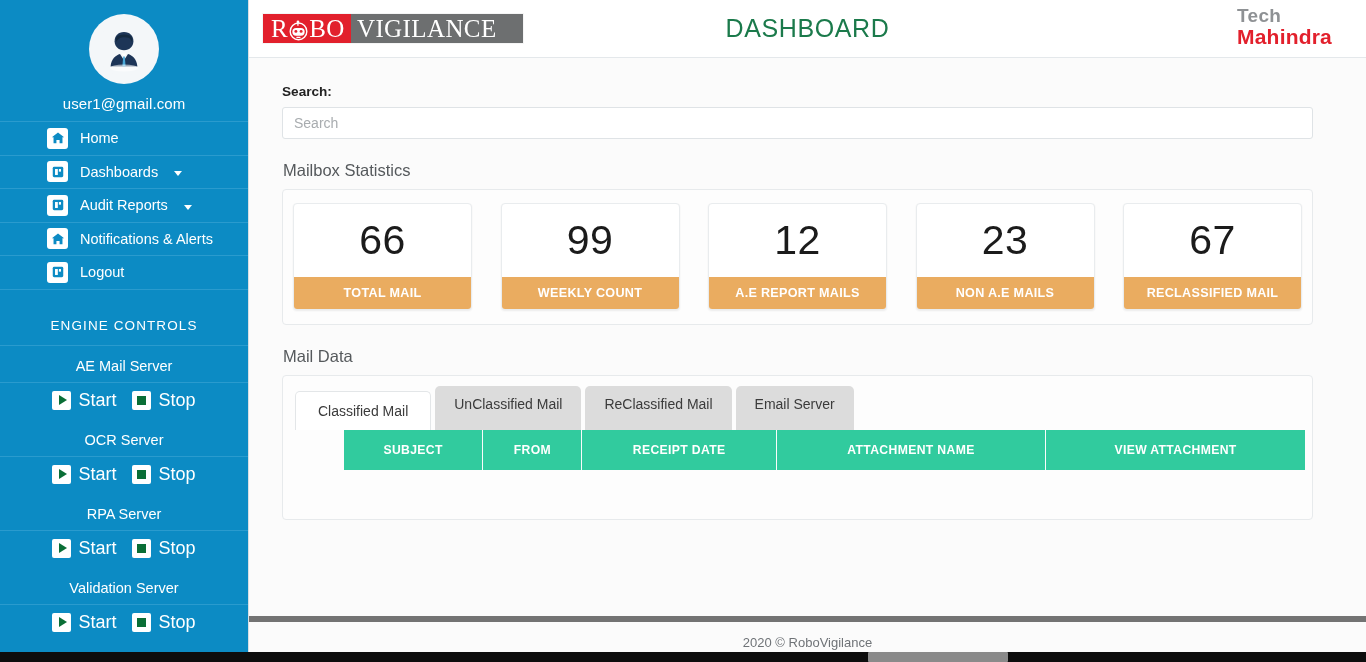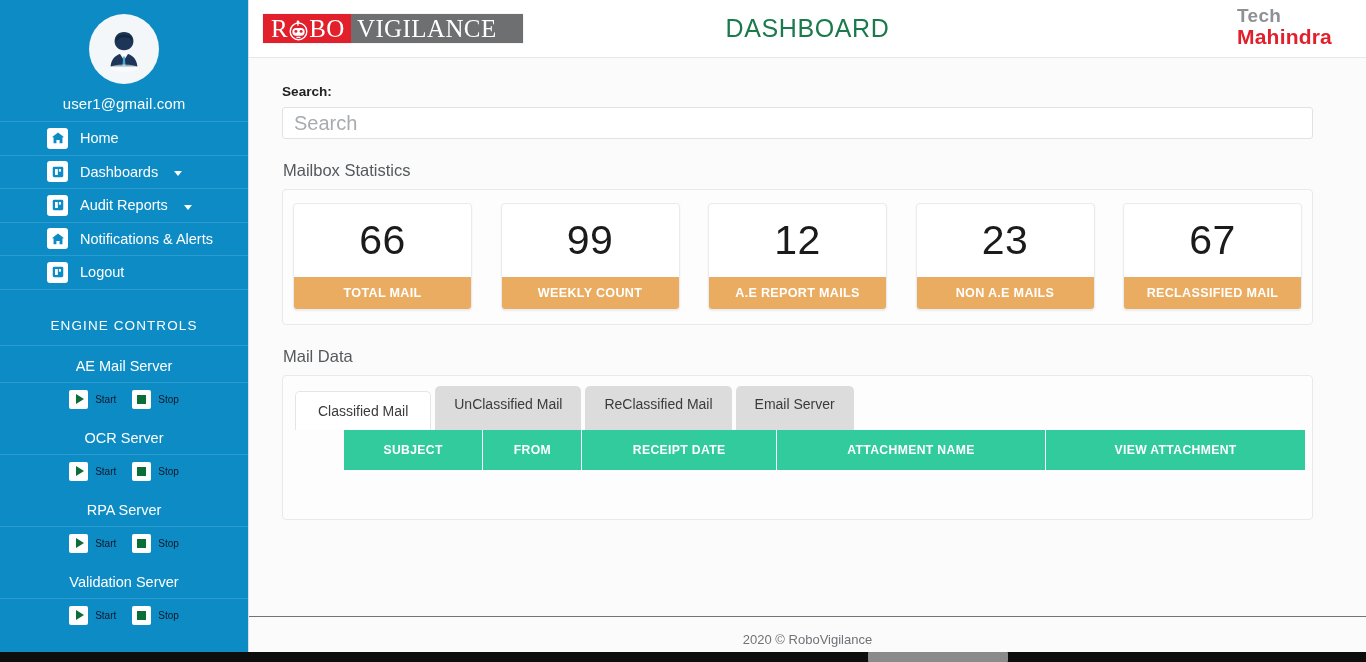--- a/index.html
+++ b/index.html
@@ -90,21 +90,21 @@
   .srv-ctrls {
     display: flex;
     justify-content: center;
     gap: 16px;
     padding: 7px 0 9px 0;
   }
   .ctrl {
     display: flex; align-items: center; gap: 7px;
     cursor: pointer;
   }
-  .ctrl .clabel { font-size: 10px; color: #0f172a; }
+  .ctrl .clabel { font-size: 18px; color: #ffffff; }
   .ctrl-box {
     width: 19px; height: 19px;
     background: #ffffff;
     border-radius: 2px;
     display: flex; align-items: center; justify-content: center;
   }
   .play-tri {
     width: 0; height: 0;
     border-top: 5px solid transparent;
     border-bottom: 5px solid transparent;
@@ -216,21 +216,21 @@
     color: #222222;
     margin-bottom: 8px;
   }
   .search-input {
     width: 1031px;
     height: 32px;
     border: 1px solid #dfe3e6;
     border-radius: 3px;
     background: #ffffff;
     padding: 0 11px;
-    font-size: 20px;
+    font-size: 14px;
     color: #333333;
     font-family: "Liberation Sans", sans-serif;
     outline: none;
   }
   .search-input::placeholder { color: #a8acaf; }
 
   .section-title {
     font-size: 16.5px;
     color: #55595c;
     margin: 22px 0 9px 1px;
@@ -328,21 +328,21 @@
   .tbody {
     height: 44px;
     background: #fdfdfd;
   }
 
   
   .footer {
     height: 46px;
     min-height: 46px;
     background: #fbfbfb;
-    border-top: 1px solid #737373;
+    border-top: 6px solid #737373;
     display: flex;
     align-items: center;
     justify-content: center;
     font-size: 13px;
     color: #6f7377;
   }
 
   
   .hscroll {
     position: absolute;

